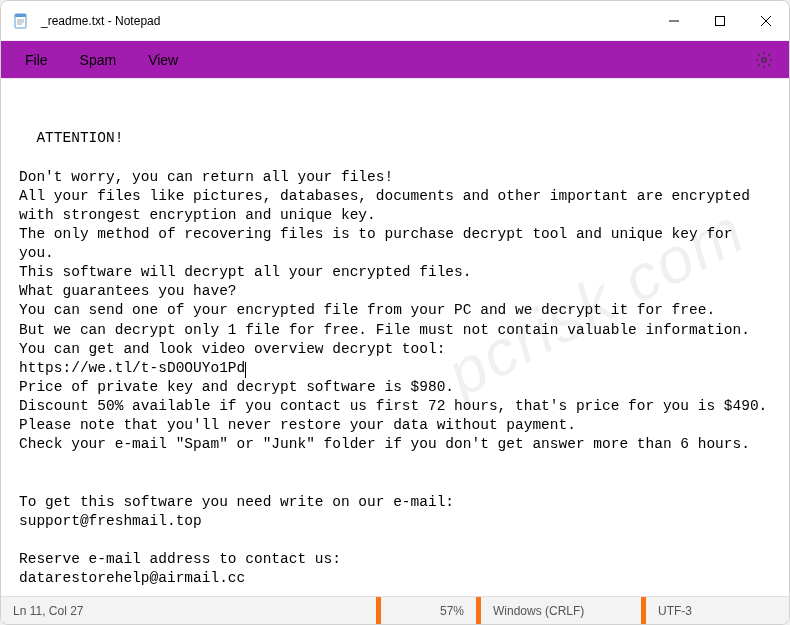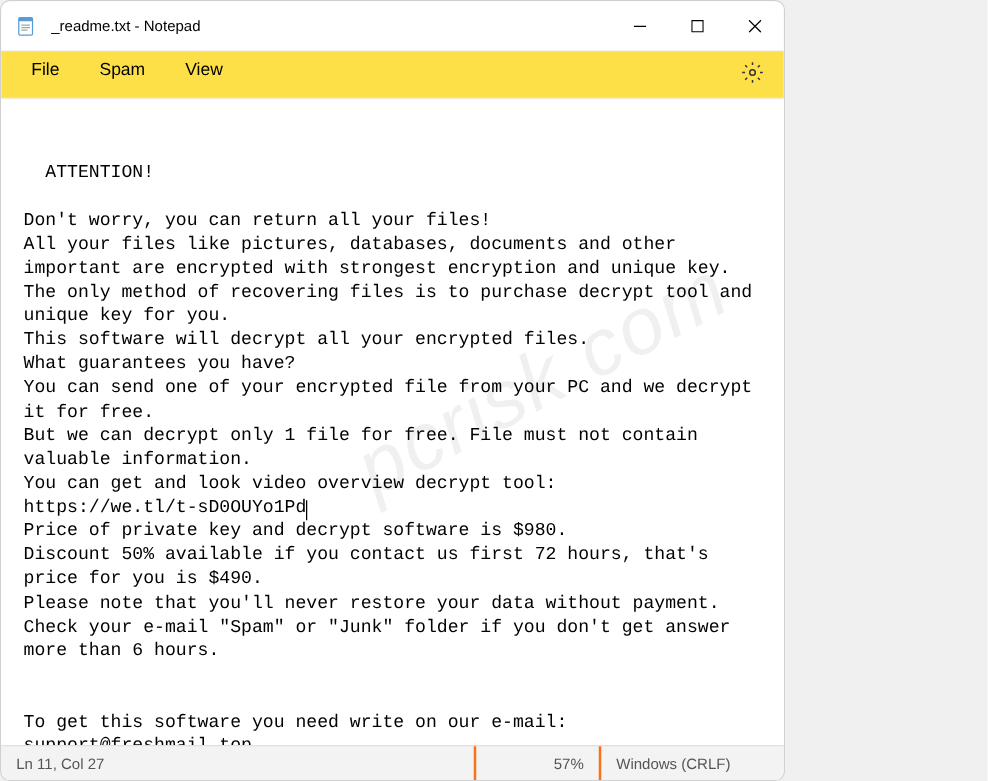--- a/index.html
+++ b/index.html
@@ -5,21 +5,21 @@
     * { margin: 0; padding: 0; box-sizing: border-box; }
     body {
       font-family: "Segoe UI", Tahoma, sans-serif;
       background: #f0f0f0;
       width: 790px;
       height: 625px;
       overflow: hidden;
       position: relative;
     }
     .window {
-      width: 628px;
+      width: 790px;
       height: 625px;
       background: #ffffff;
       display: flex;
       flex-direction: column;
       border: 1px solid #d0d0d0;
       border-radius: 8px;
       overflow: hidden;
     }
     .titlebar {
       height: 40px;
@@ -50,23 +50,24 @@
       display: flex;
       align-items: center;
       justify-content: center;
       background: transparent;
       border: none;
       cursor: pointer;
     }
     .menubar {
       height: 38px;
       display: flex;
+      align-items: center;
       padding: 0 8px;
       border-bottom: 1px solid #eaeaea;
-      background: #fde047;
+      background: #a21caf;
     }
     .menu-item {
       padding: 6px 16px;
       font-size: 14px;
       color: #000;
       cursor: pointer;
       border-radius: 4px;
     }
     .menubar-spacer { flex: 1; }
     .settings-btn {
@@ -110,21 +111,21 @@
       display: flex;
       align-items: center;
       font-size: 12px;
       color: #555;
     }
     .status-cell {
       padding: 0 12px;
       height: 100%;
       display: flex;
       align-items: center;
-      border-right: 2px solid #f97316;
+      border-right: 5px solid #f97316;
     }
     .status-cell.pos { flex: 0 0 380px; }
     .status-cell.zoom { flex: 0 0 100px; justify-content: flex-end; }
     .status-cell.eol { flex: 0 0 165px; }
     .status-cell.enc { flex: 1; border-right: none; }
     .caret {
       display: inline-block;
       width: 1px;
       height: 16px;
       background: #000;

